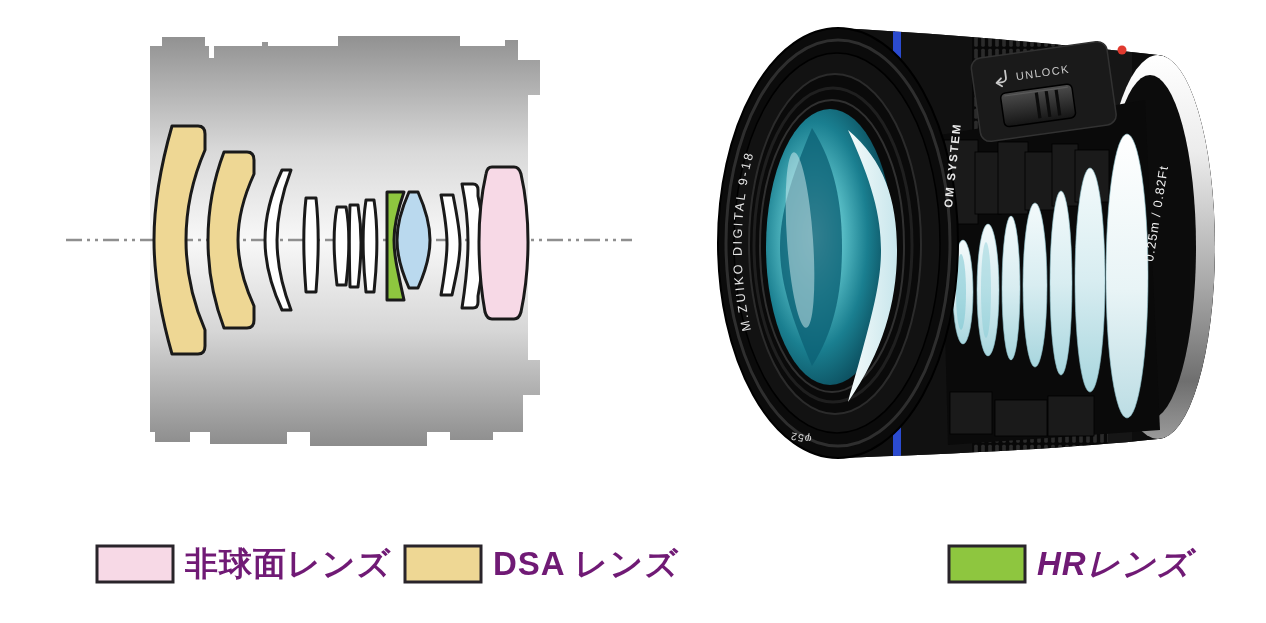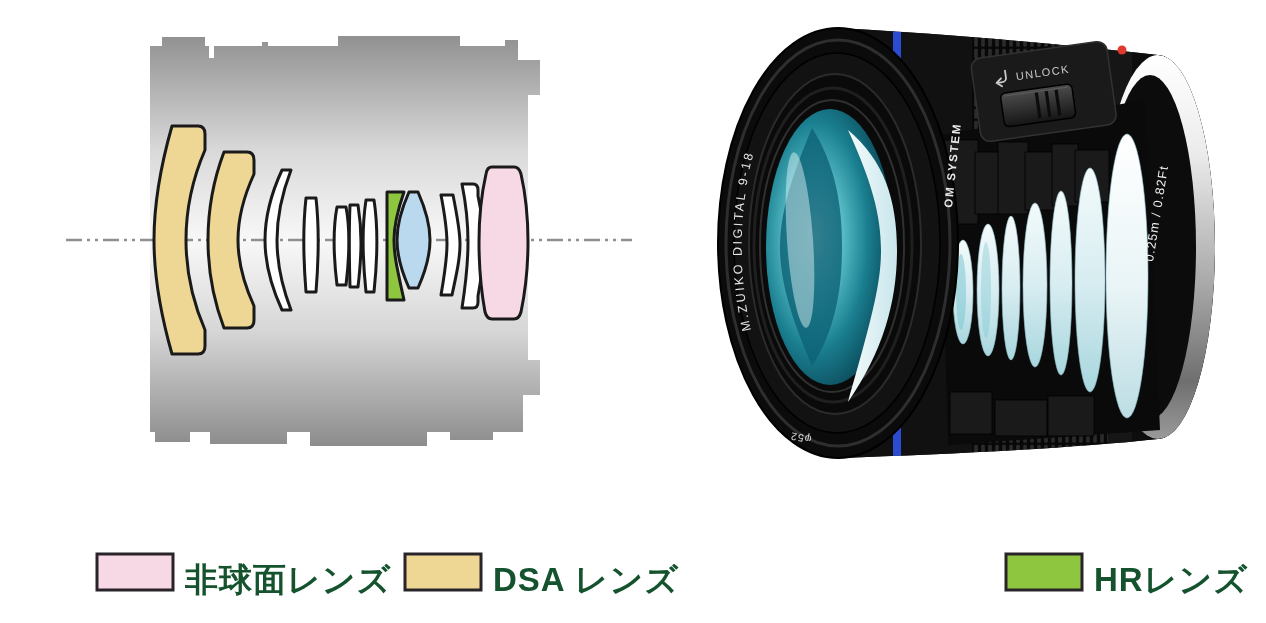--- a/index.html
+++ b/index.html
@@ -2,23 +2,23 @@
 <html><head>
 <meta charset="utf-8">
 <style>
   html,body{margin:0;padding:0;background:#ffffff;}
   .stage{position:relative;width:1266px;height:623px;background:#ffffff;overflow:hidden;
          font-family:"Liberation Sans",sans-serif;}
   .stage svg.scene{position:absolute;left:0;top:0;}
   .legend{position:absolute;left:0;top:0;width:100%;height:100%;pointer-events:none;}
   .legend-item{position:absolute;top:543px;display:flex;align-items:center;gap:10px;}
   .legend-item .sw{display:block;}
-  .legend-label{font-size:33px;font-weight:bold;color:#14532d;letter-spacing:1px;
-                line-height:42px;white-space:nowrap;margin-top:16px;}
-  .li-1{left:95px;} .li-2{left:403px;} .li-3{left:692px;} .li-4{left:1004px;}
+  .legend-label{font-size:33px;font-weight:bold;color:#701a75;letter-spacing:1px;
+                line-height:42px;white-space:nowrap;}
+  .li-1{left:95px;} .li-2{left:403px;} .li-3{left:692px;} .li-4{left:947px;font-style:italic;}
   text{font-family:"Liberation Sans",sans-serif;}
 </style>
 </head>
 <body>
 
 <div class="stage">
 
 <svg class="scene" width="1266" height="623" viewBox="0 0 1266 623">
   <defs>
     <linearGradient id="barrelGray" x1="0" y1="0" x2="0" y2="1">

